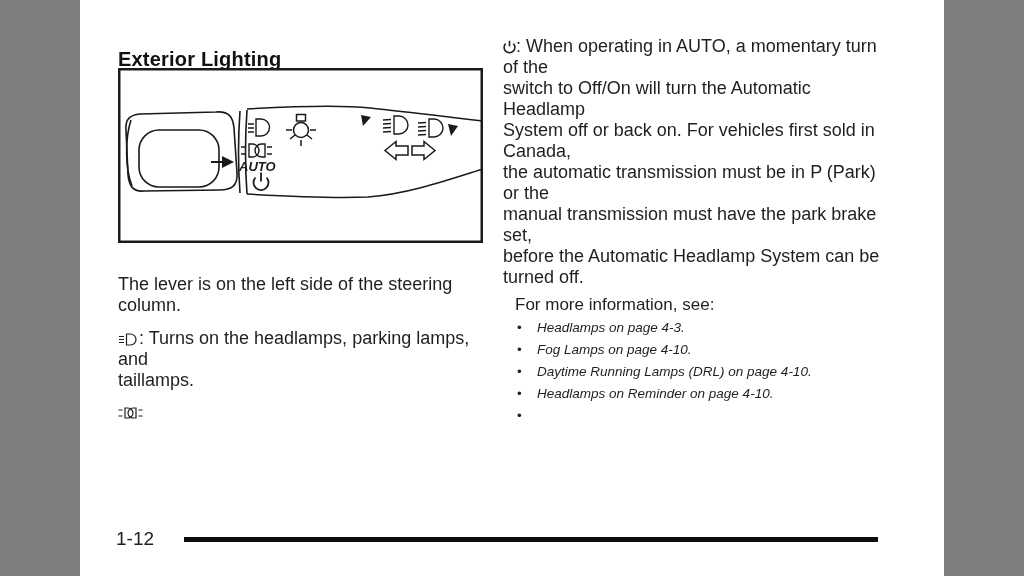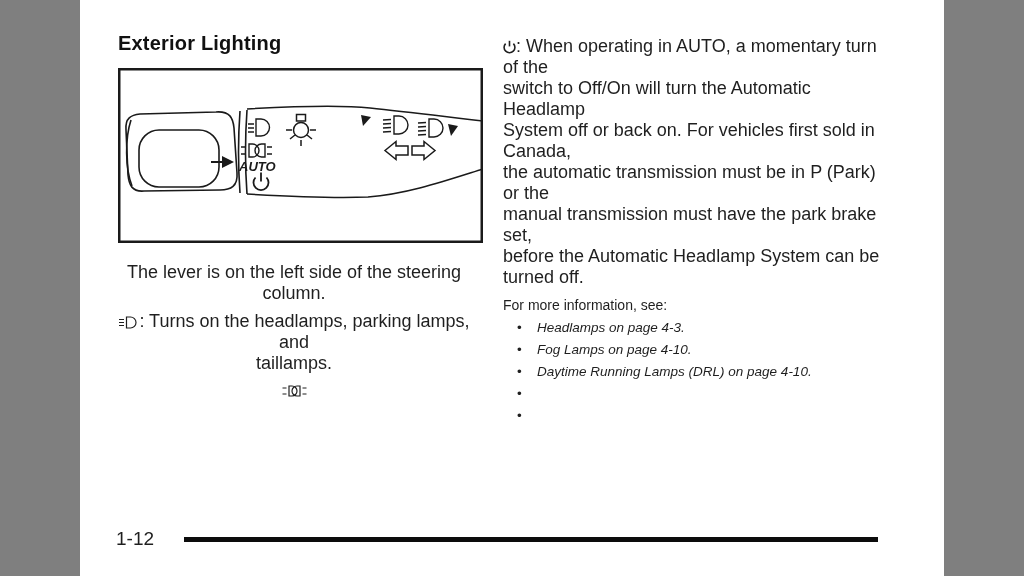--- a/index.html
+++ b/index.html
@@ -7,33 +7,33 @@
     position:relative; width:1024px; height:576px; overflow:hidden;
     background:#7f7f7f;
     font-family:"Liberation Sans","DejaVu Sans",sans-serif;
     color:#1f1f1f;
   }
   .page{
     position:absolute; left:80px; top:0; width:864px; height:576px;
     background:#ffffff;
   }
   .heading{
-    position:absolute; left:38px; top:32px; margin:0;
+    position:absolute; left:38px; top:48px; margin:0;
     font-size:20px; font-weight:bold; color:#111; letter-spacing:0.2px;
   }
   .figure{
     position:absolute; left:38px; top:68px; width:365px; height:175px;
   }
   .body-block{ position:absolute; left:38px; top:262px; width:352px; }
-  .body-block p{ margin:0 0 7px;text-align:center; }
+  .body-block p{ margin:12px 0 7px; }
   .body-text{ font-size:18px; line-height:21px; white-space:pre-line; }
   p.body-text{ white-space:normal; }
   .col-right{ position:absolute; left:423px; top:36px; width:392px; }
   .col-right .para{ margin:0; font-size:13.5px; line-height:16px; }
-  .more-info{ margin:9px 0 0; font-size:14px; line-height:16px; }
+  .more-info{ margin:9px 12px 0; font-size:17px; line-height:16px; }
   .links{ list-style:none; margin:7px 0 0; padding:0; }
   .links li{ display:flex; margin:0 0 6px; font-size:13.5px; line-height:16px; }
   .links .dot{ width:20px; padding-left:14px; box-sizing:content-box; font-style:normal; }
   .links i{ font-style:italic; }
   .ico{ display:inline-block; }
   .ico svg{ display:inline-block; vertical-align:-2px; }
   .page-number{
     position:absolute; left:36px; top:531px; font-size:19px; line-height:16px;
   }
   .footer-rule{
@@ -165,20 +165,21 @@
         <li>
             <span class="dot">•</span>
             <i>Fog Lamps on page 4-10.</i>
           </li>
         <li>
             <span class="dot">•</span>
             <i>Daytime Running Lamps (DRL) on page 4-10.</i>
           </li>
         <li>
             <span class="dot">•</span>
+            <i>Headlamps on Reminder on page 4-10.</i>
           </li>
         <li>
             <span class="dot">•</span>
           </li>
       </ul>
     </div>
 
     <span class="page-number">1-12</span>
     <div class="footer-rule"></div>
 

